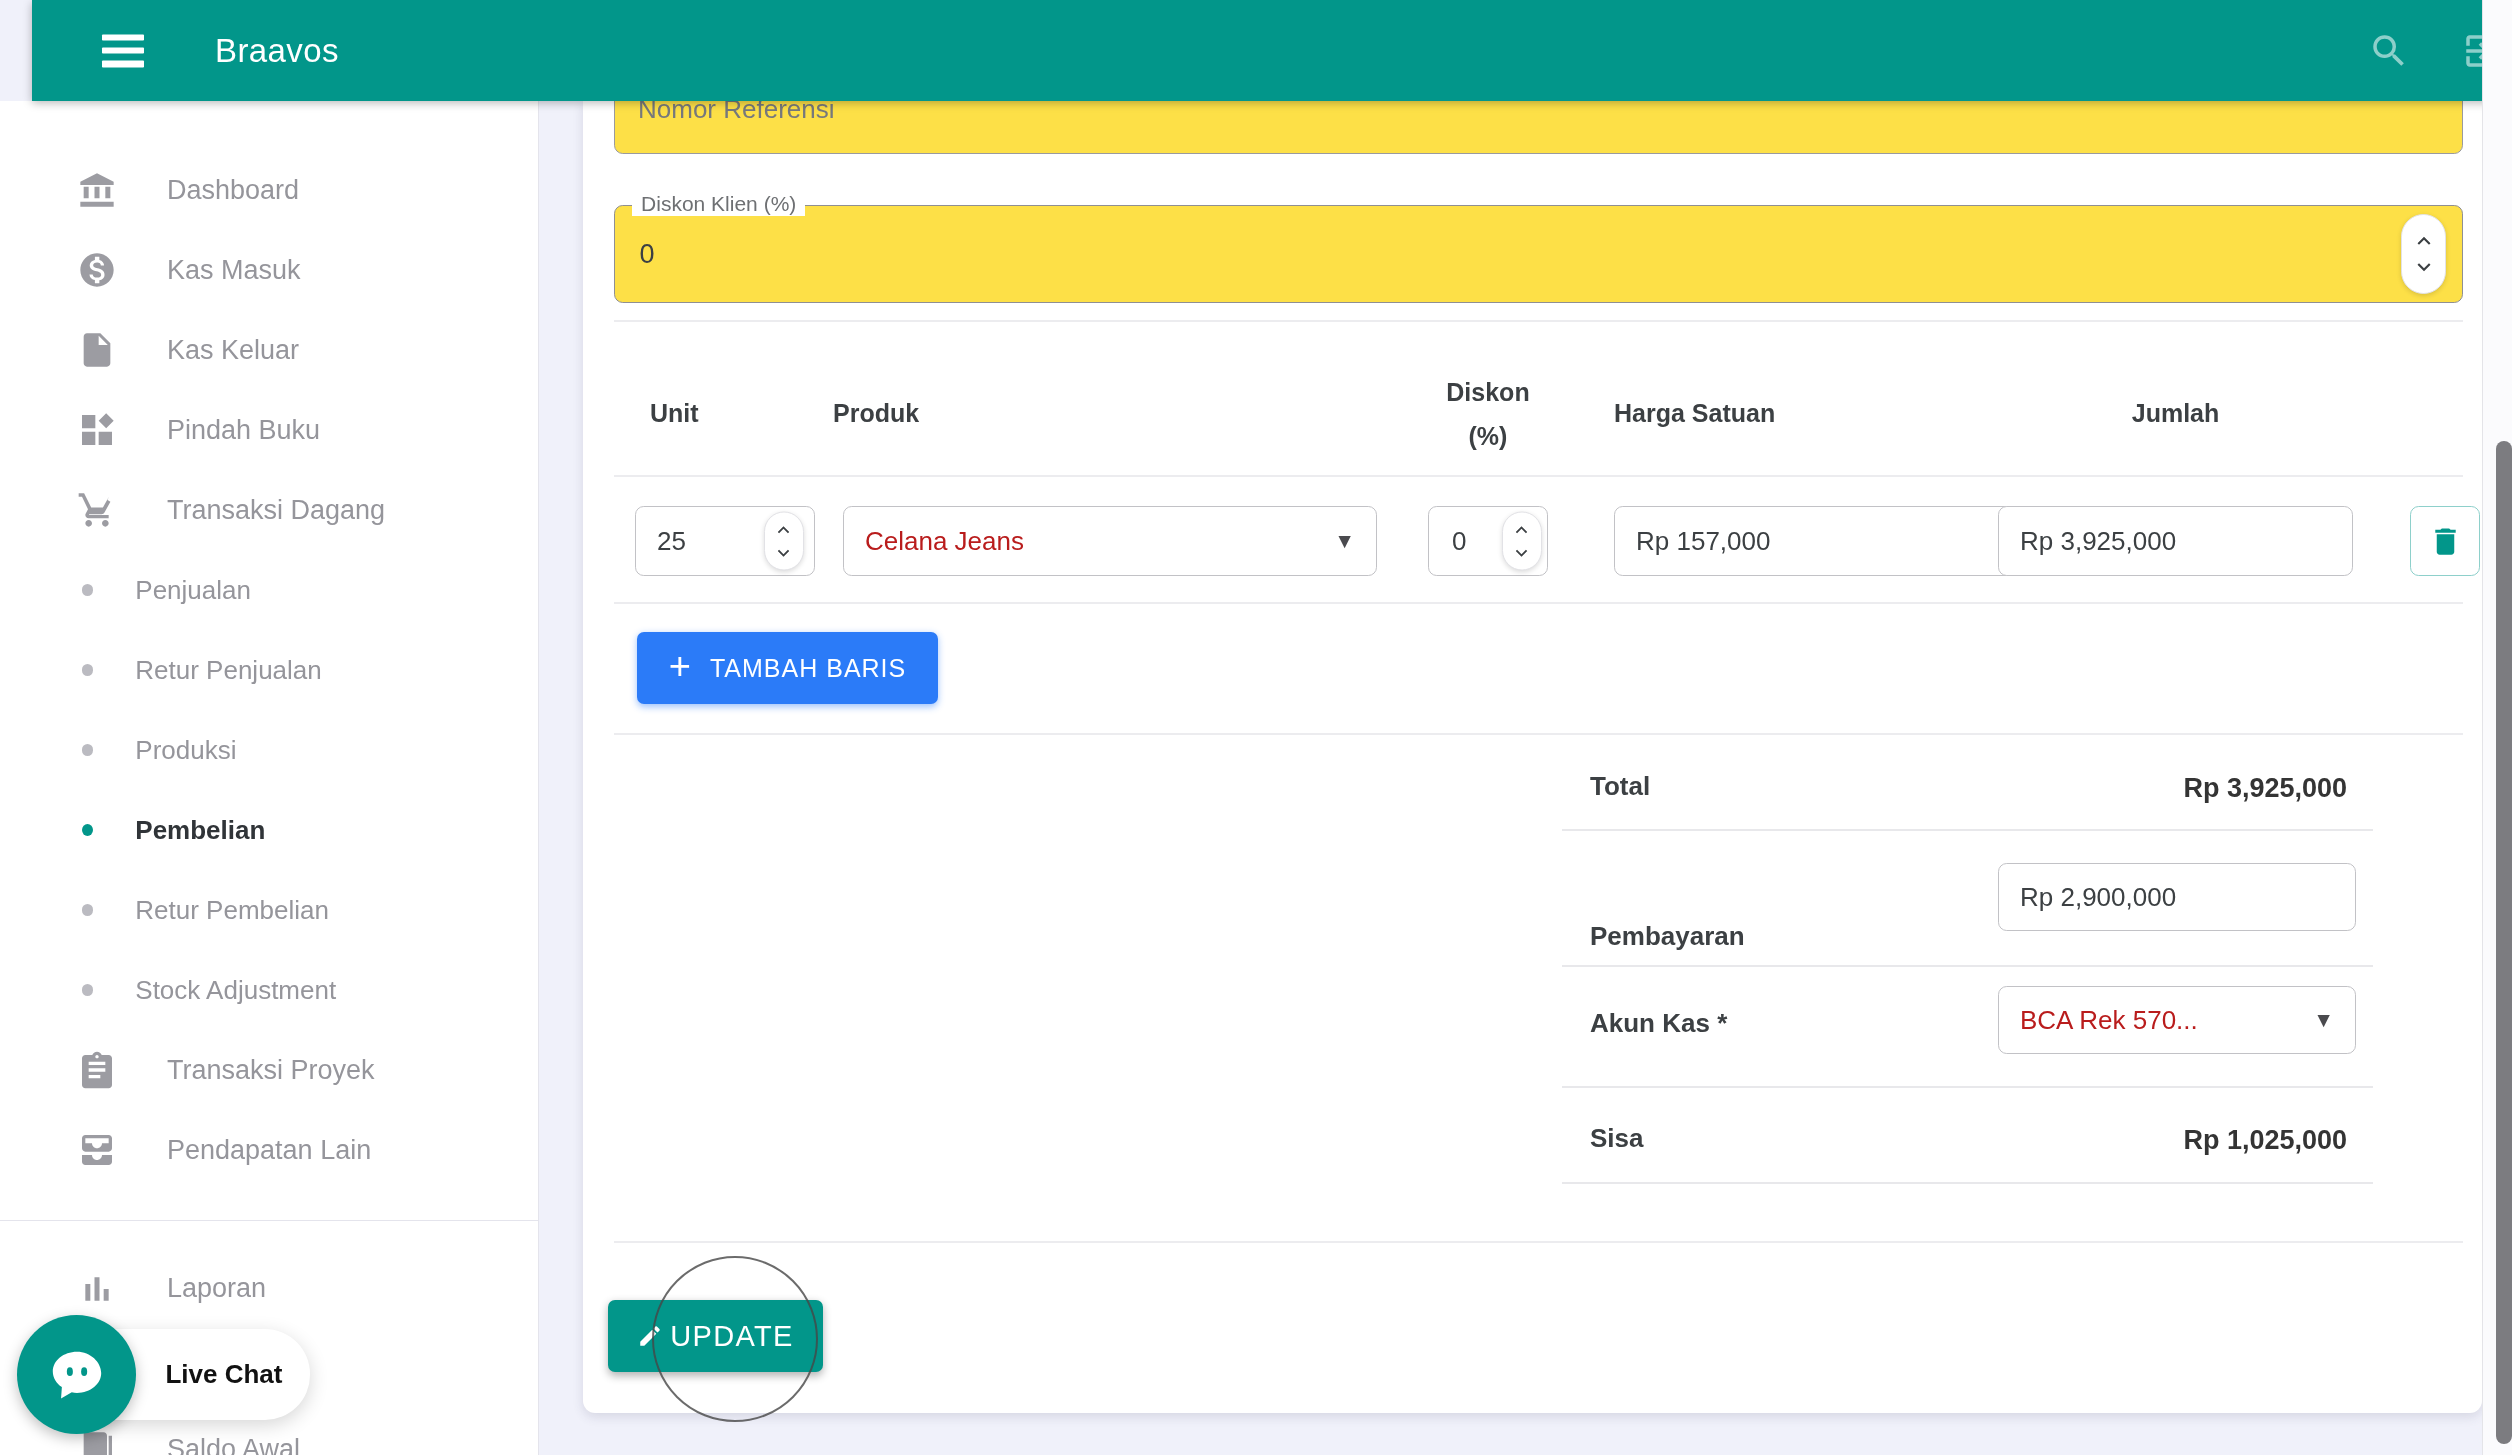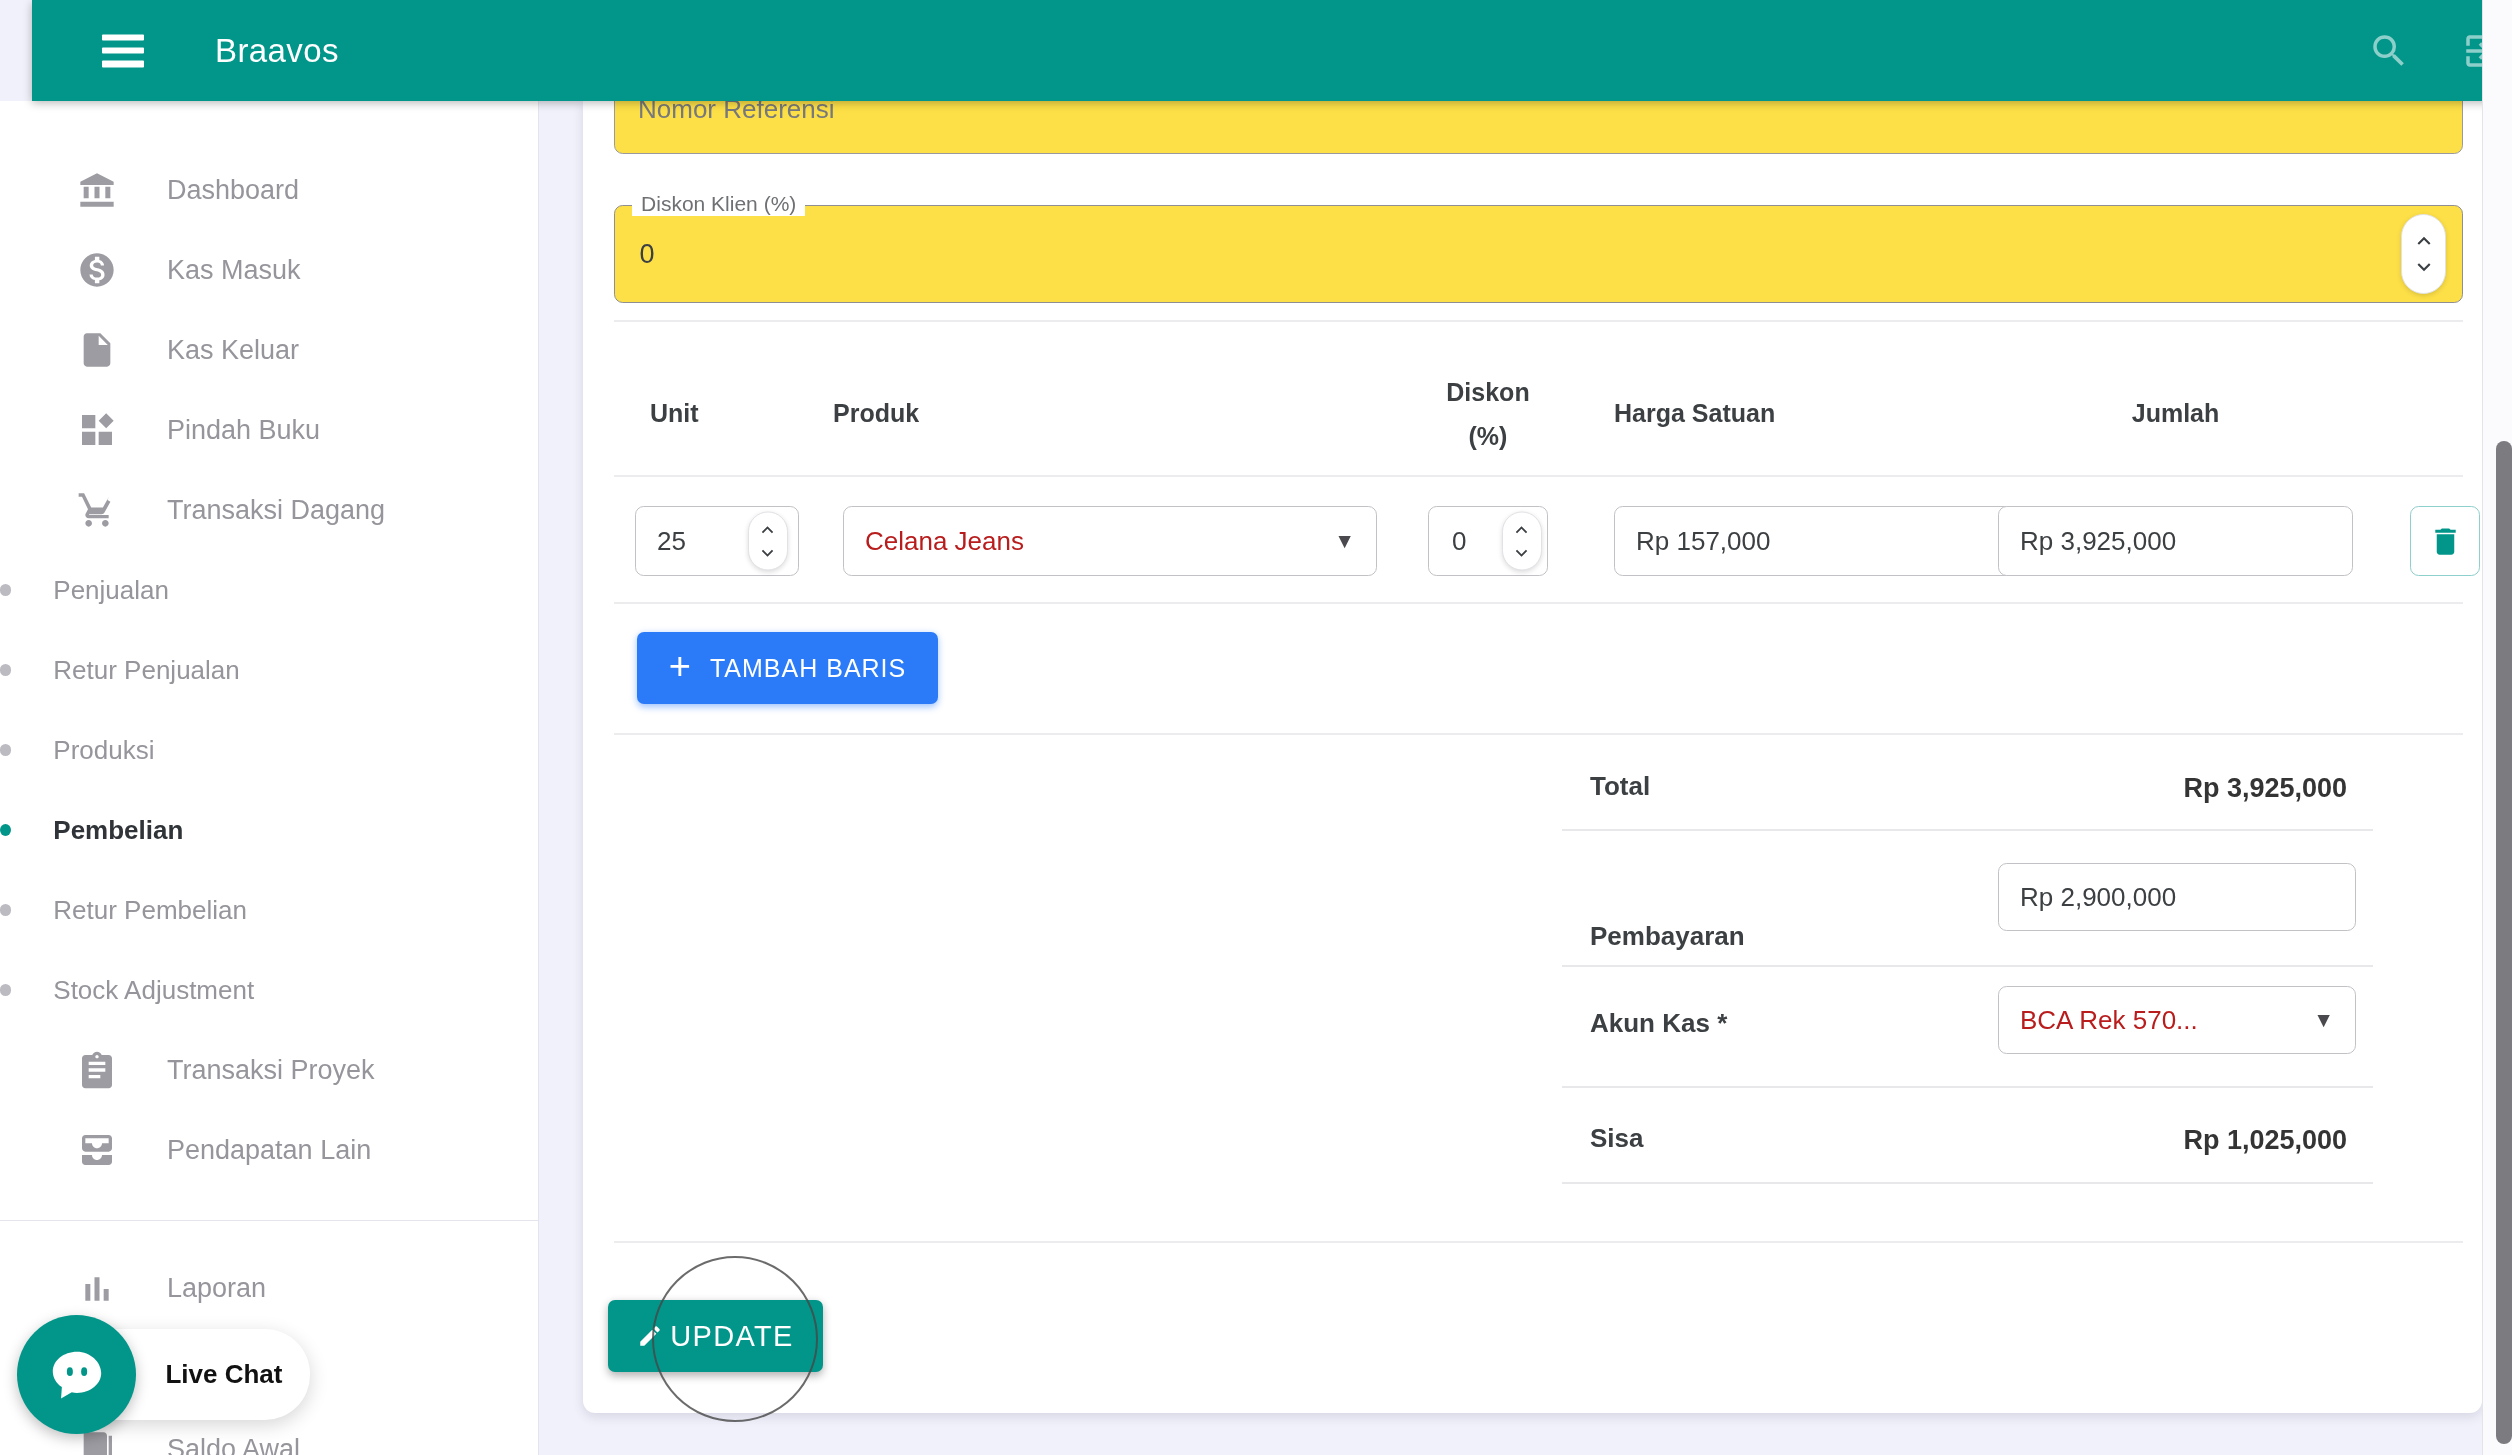--- a/index.html
+++ b/index.html
@@ -32,21 +32,21 @@
   
   .sidebar { position:absolute; left:0; top:101px; width:539px; height:1355px;
     background:#fff; border-right:0.9px solid #E4E4EC; z-index:10; overflow:hidden; }
   .nav-list { list-style:none; padding-top:49px; }
   .nav-row { height:80px; display:flex; align-items:center; cursor:pointer; }
   .nav-main { padding-left:77px; }
   .nav-main .nico { width:40px; height:40px; margin-right:50px; flex:0 0 40px;
     display:inline-flex; align-items:center; justify-content:center; }
   .nav-main .nico svg { width:40px; height:40px; fill:#9C9CA2; }
   .nlabel { font-size:27px; color:#95959B; white-space:nowrap; }
-  .nav-sub { }
+  .nav-sub { padding-left:82px; }
   .nav-sub .dot { width:11.3px; height:11.3px; border-radius:50%; background:#BBBBC1; margin-right:42px; flex:0 0 11.3px; }
   .nav-sub .nlabel { font-size:26px; }
   .nav-sub.active .dot { background:#02968A; width:12.2px; height:12.2px; }
   .nav-sub.active .nlabel { color:#303438; font-weight:bold; }
   .nav-divider { height:0.9px; background:#E4E4EC; margin:30px 0 28px 0; }
   .saldo-row { position:absolute; left:0; top:1308px; width:100%; }
 
   
   .livechat { position:absolute; left:17.4px; top:1315px; z-index:45; width:297px; height:122px; }
   .lc-pill { position:absolute; left:40px; top:14px; width:253px; height:91px;
@@ -89,21 +89,21 @@
   .th-diskon  { left:845px; top:269px; width:120px; text-align:center; }
   .th-harga   { left:1031px; top:290px; width:356px; text-align:left; }
   .th-jumlah  { left:1415px; top:290px; width:355px; text-align:center; }
   .div-1 { top:219px; } .div-2 { top:374px; } .div-3 { top:501px; } .div-4 { top:632px; }
   .div-full { top:1140px; }
 
   .cell-box { position:absolute; top:405px; height:70px; border:1.7px solid #C2C2C6;
     border-radius:8.7px; background:#fff; }
   .cell-input { width:100%; height:100%; border:none; outline:none; background:transparent;
     font-family:inherit; font-size:26px; color:#3C4043; padding:0 21px; }
-  .box-unit   { left:52px;   width:164px; }
+  .box-unit   { left:52px;   width:180px; }
   .box-unit .cell-input { padding-right:52px; }
   .box-produk { left:260px;  width:534px; }
   .box-diskon { left:845px;  width:120px; }
   .box-diskon .cell-input { padding:0 0 0 23px; width:61px; }
   .box-harga  { left:1031px; width:416px; }
   .box-jumlah { left:1415px; width:355px; }
   .select-box { display:flex; align-items:center; cursor:pointer; }
   .select-text { font-size:26px; color:#b91c1c; padding-left:21px; flex:1; white-space:nowrap;
     overflow:hidden; text-overflow:ellipsis; }
   .select-caret { font-size:21px; color:#4A4A4E; padding-right:21px; }

